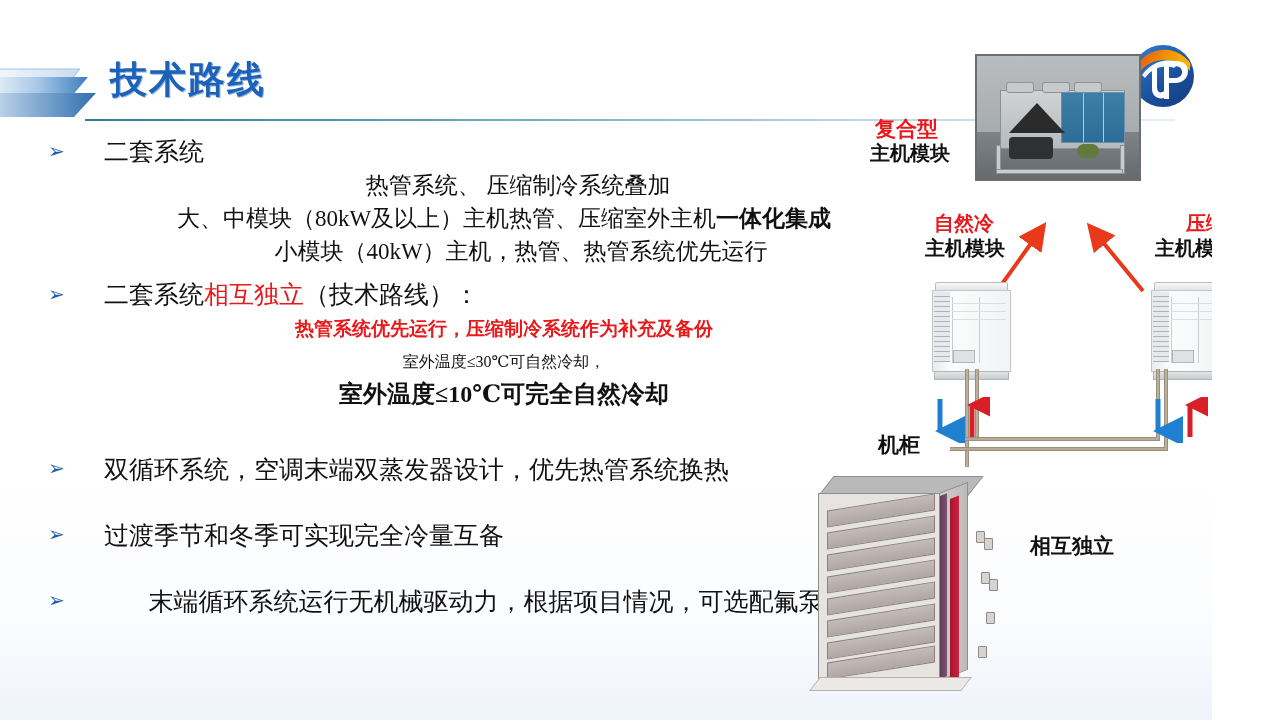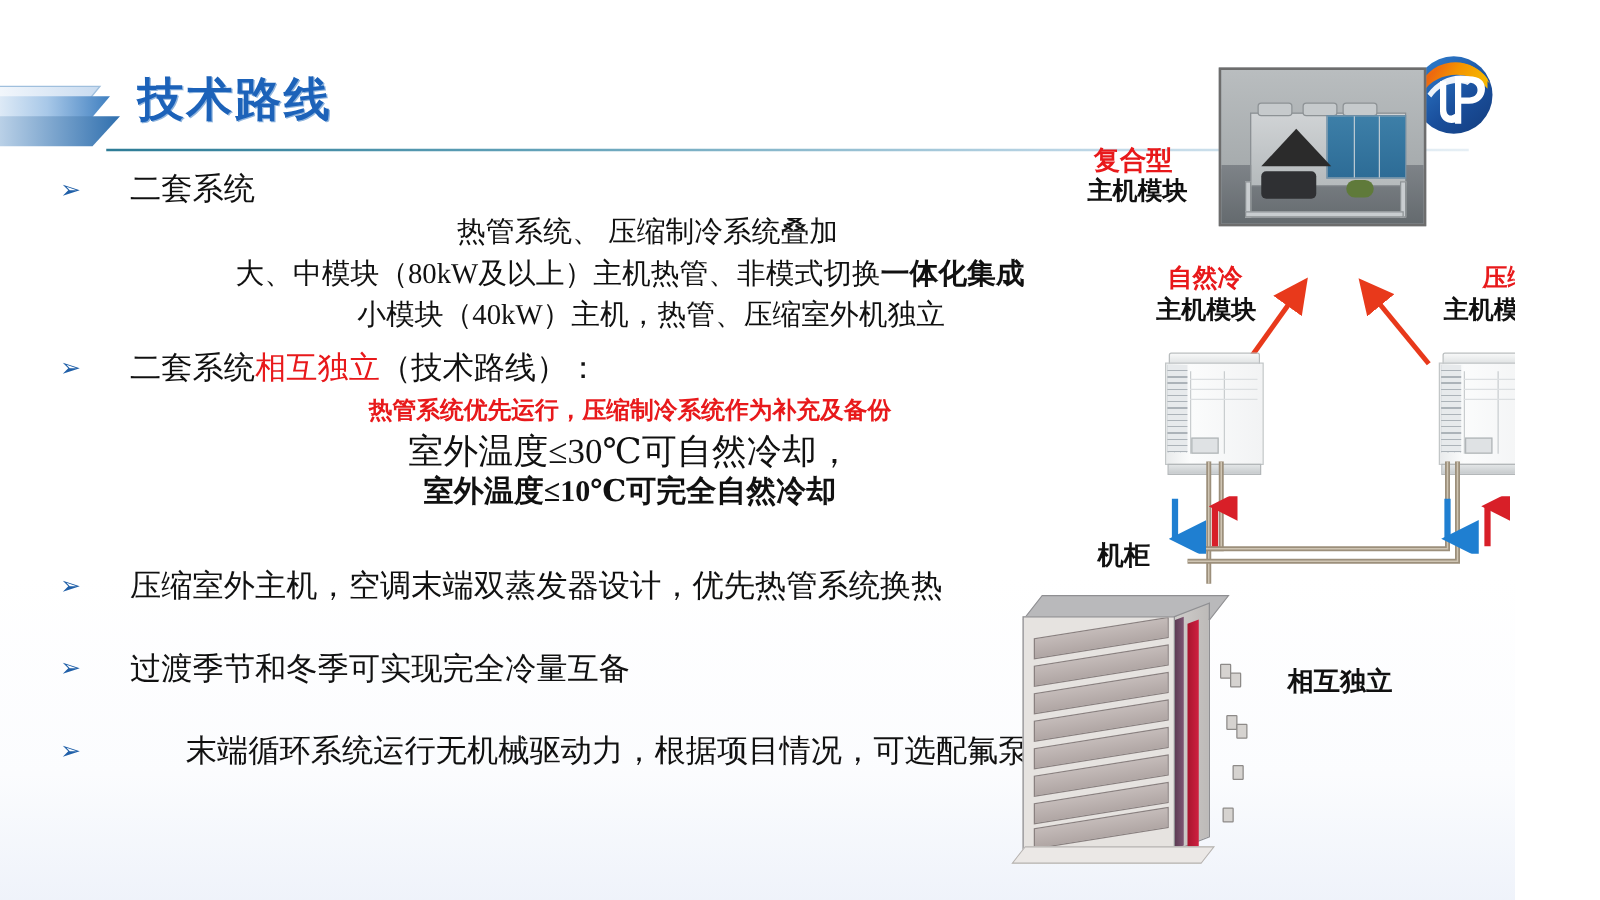--- a/index.html
+++ b/index.html
@@ -351,38 +351,38 @@
     <path d="M36 20 L36 58 L41 58 L41 42 L47 42 C56 42 60 36 60 30 C60 24 56 20 47 20 Z M41 25 L46 25 C51 25 54 27 54 31 C54 35 51 37 46 37 L41 37 Z" fill="#ffffff"></path>
   </svg>
 
   <div class="body-text">
 
     <div class="bullet-row" style="margin-top:6px;">
       <span class="bullet-marker" style="top:6px;">➢</span>
       <div class="line l-main" style="padding-left:56px;">二套系统</div>
       <div class="line l-sub" style="padding-left:120px;">热管系统、 压缩制冷系统叠加</div>
       <div class="line l-sub" style="padding-left:92px;">
-        <span>大、中模块（80kW及以上）主机热管、非模式切换</span><span class="bold">一体化集成</span>
+        <span>大、中模块（80kW及以上）主机热管、压缩室外主机</span><span class="bold">一体化集成</span>
       </div>
-      <div class="line l-sub" style="padding-left:126px;">小模块（40kW）主机，热管、压缩室外机独立</div>
+      <div class="line l-sub" style="padding-left:126px;">小模块（40kW）主机，热管、热管系统优先运行</div>
     </div>
 
     <div class="bullet-row" style="margin-top:10px;">
       <span class="bullet-marker" style="top:6px;">➢</span>
       <div class="line l-main" style="padding-left:56px;">
         <span>二套系统</span><span class="red">相互独立</span><span>（技术路线）：</span>
       </div>
       <div class="line l-sub red-bold" style="padding-left:92px;font-size:19px;">热管系统优先运行，压缩制冷系统作为补充及备份</div>
-      <div class="line l-sub" style="padding-left:92px;font-size:28px;">室外温度≤30℃可自然冷却，</div>
+      <div class="line l-sub" style="padding-left:92px;font-size:16px;">室外温度≤30℃可自然冷却，</div>
       <div class="line l-sub" style="padding-left:92px;font-size:24px;font-weight:bold;">室外温度≤10℃可完全自然冷却</div>
     </div>
 
     <div class="bullet-row" style="margin-top:42px;">
       <span class="bullet-marker" style="top:5px;">➢</span>
-      <div class="line l-main" style="padding-left:56px;">压缩室外主机，空调末端双蒸发器设计，优先热管系统换热</div>
+      <div class="line l-main" style="padding-left:56px;">双循环系统，空调末端双蒸发器设计，优先热管系统换热</div>
     </div>
 
     <div class="bullet-row" style="margin-top:32px;">
       <span class="bullet-marker" style="top:5px;">➢</span>
       <div class="line l-main" style="padding-left:56px;">过渡季节和冬季可实现完全冷量互备</div>
     </div>
 
     <div class="bullet-row" style="margin-top:32px;">
       <span class="bullet-marker" style="top:5px;">➢</span>
       <div class="line l-main" style="padding-left:56px;text-align:center;">末端循环系统运行无机械驱动力，根据项目情况，可选配氟泵</div>

